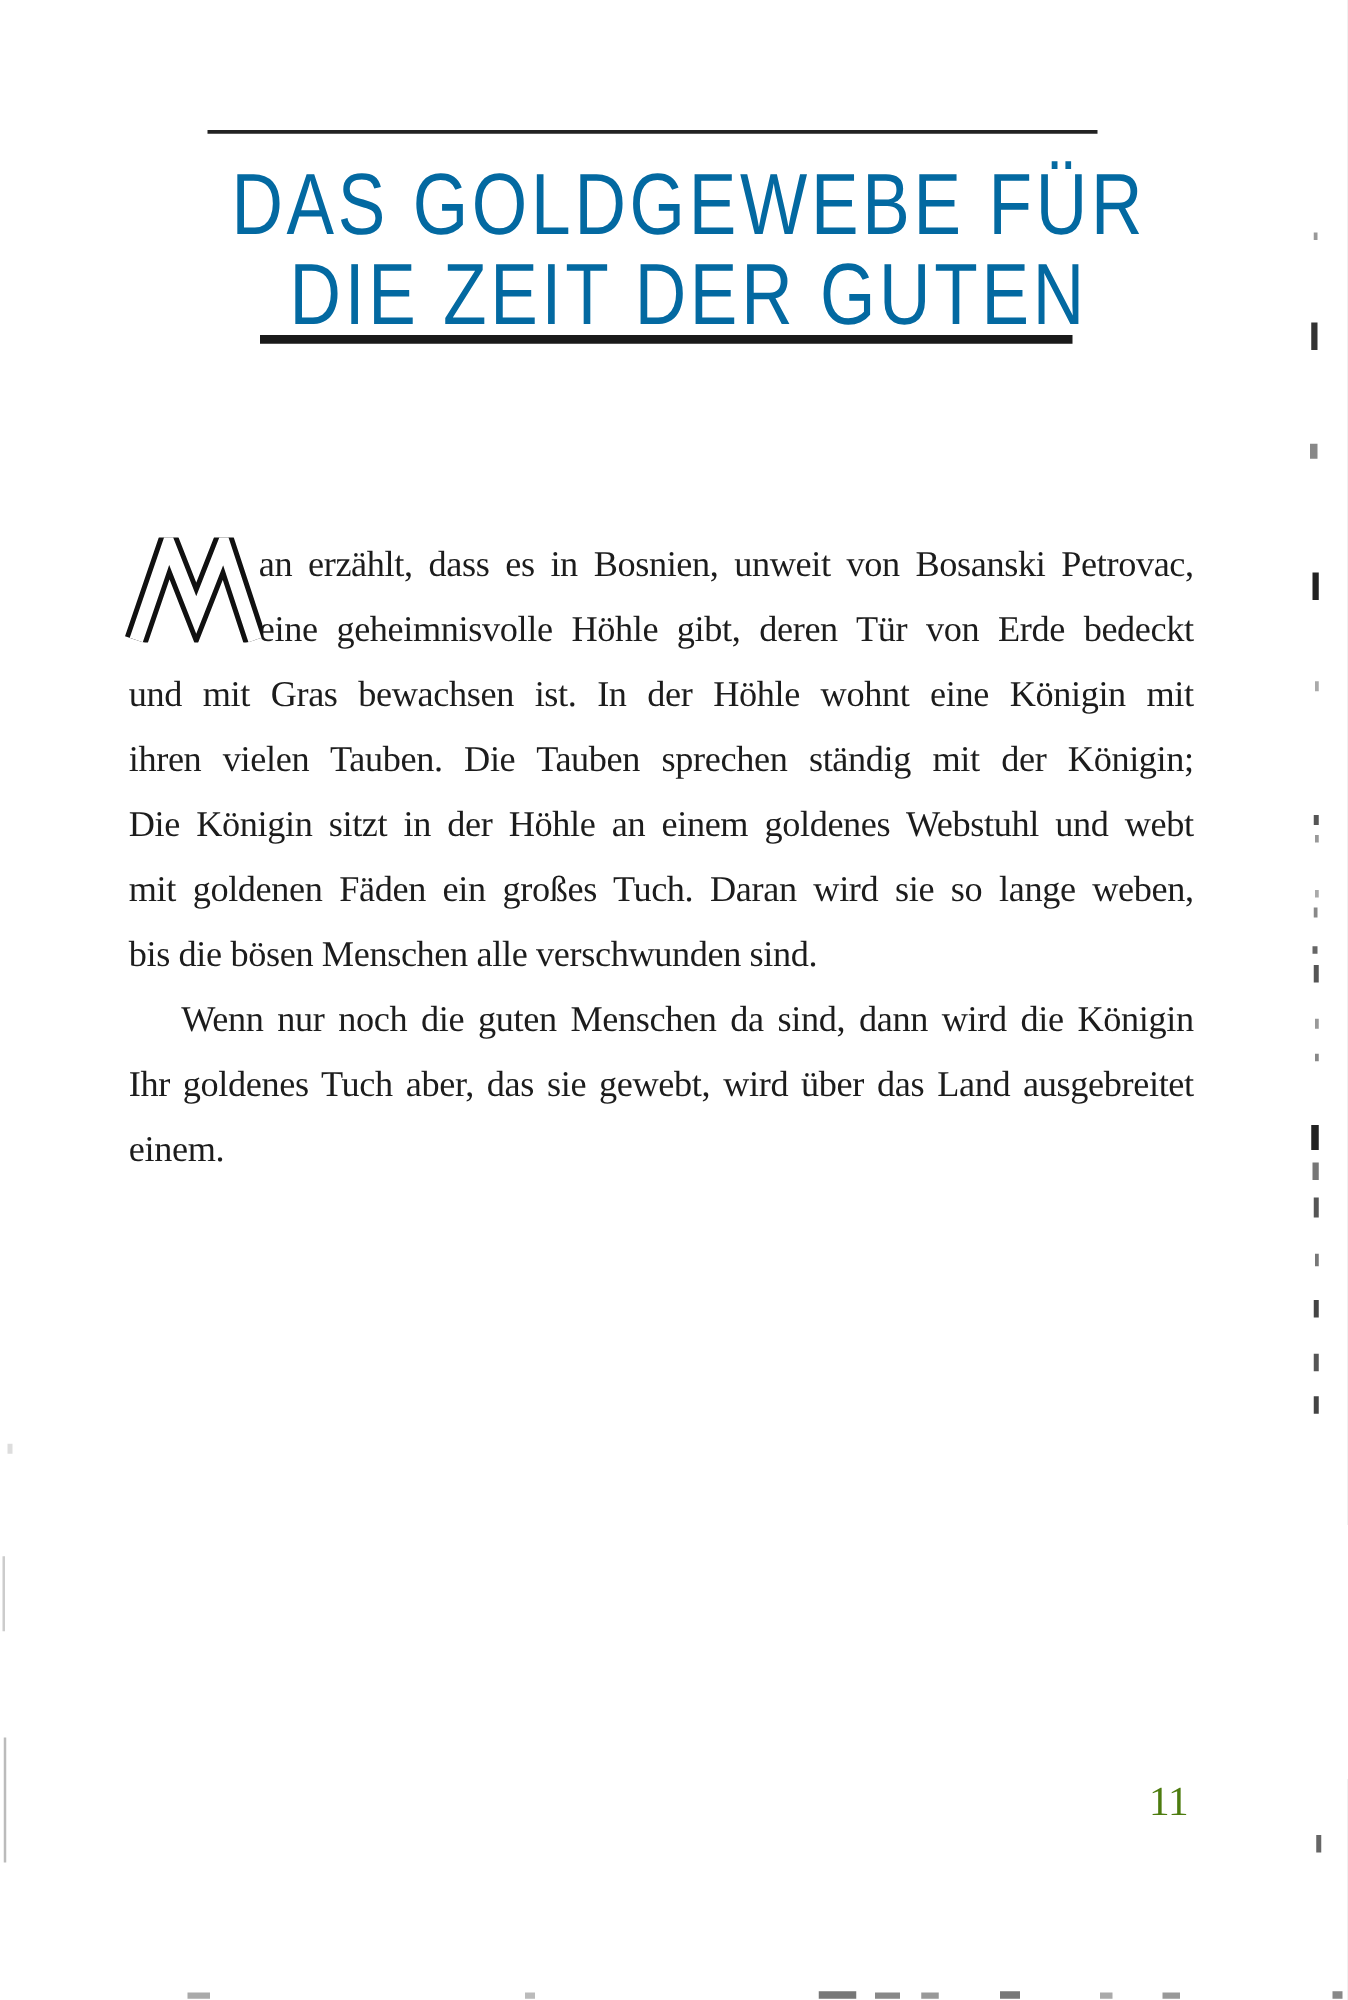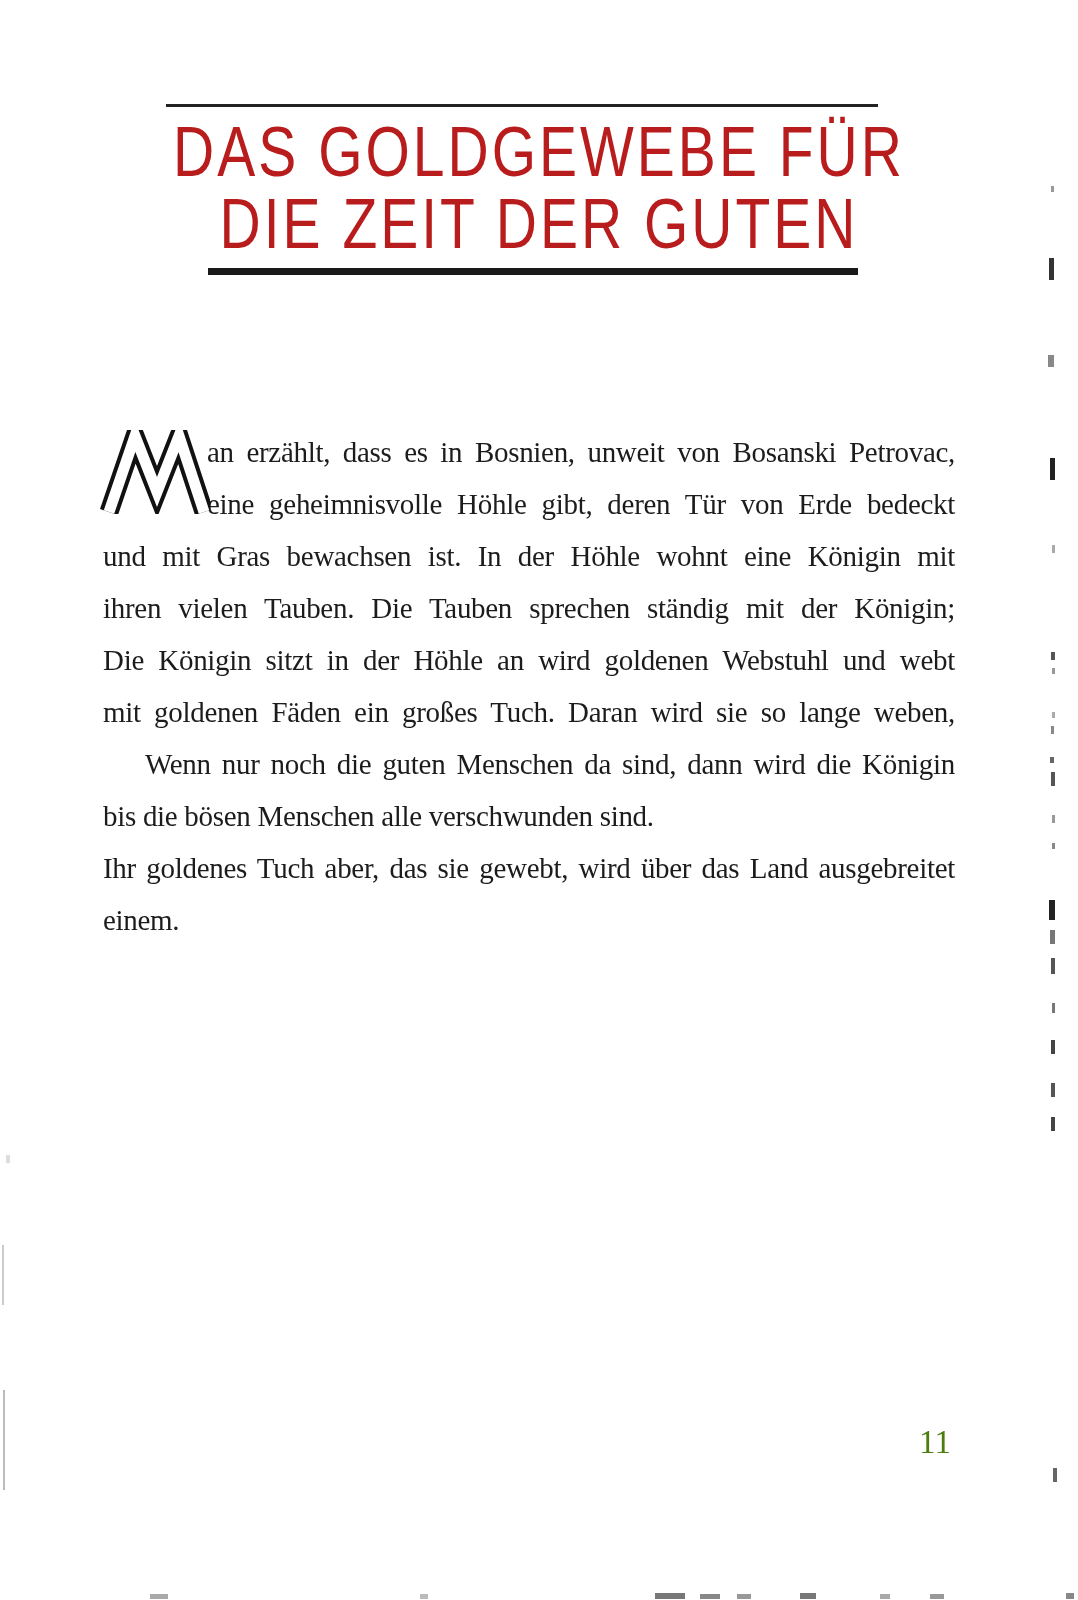--- a/index.html
+++ b/index.html
@@ -17,27 +17,27 @@
   .rule-top {
     position: absolute;
     left: 166px; top: 104px;
     width: 712px; height: 3px;
     background: #222;
   }
   .chapter-title {
     position: absolute;
     left: 60px; top: 108px;
     width: 958px;
-    margin: 0;
+    margin: 12px;
     text-align: center;
     font-family: "Liberation Sans", sans-serif;
     font-weight: 400;
     font-size: 57px;
     letter-spacing: 3px;
-    color: #b91c1c;
+    color: #0369a1;
   }
   .chapter-title .tl {
     display: block;
     line-height: 72px;
     transform: scaleY(1.22);
     transform-origin: center top;
     white-space: nowrap;
   }
   .rule-bottom {
     position: absolute;
@@ -102,24 +102,24 @@
     <svg class="dropcap" viewBox="0 0 110 84" aria-hidden="true">
       <polyline points="9,82 35,6 57,62 79,6 104,82" fill="none" stroke="#111" stroke-width="19" stroke-linejoin="miter" stroke-miterlimit="6"></polyline>
       <polyline points="9,82 35,6 57,62 79,6 104,82" fill="none" stroke="#ffffff" stroke-width="11" stroke-linejoin="miter" stroke-miterlimit="6"></polyline>
     </svg>
     <span class="sr-only">M</span>
 
     <div class="line cap-indent">an erzählt, dass es in Bosnien, unweit von Bosanski Petrovac,</div>
     <div class="line cap-indent">eine geheimnisvolle Höhle gibt, deren Tür von Erde bedeckt</div>
     <div class="line">und mit Gras bewachsen ist. In der Höhle wohnt eine Königin mit</div>
     <div class="line">ihren vielen Tauben. Die Tauben sprechen ständig mit der Königin;</div>
-    <div class="line">Die Königin sitzt in der Höhle an wird goldenen Webstuhl und webt</div>
+    <div class="line">Die Königin sitzt in der Höhle an einem goldenes Webstuhl und webt</div>
     <div class="line">mit goldenen Fäden ein großes Tuch. Daran wird sie so lange weben,</div>
+    <div class="line para-end">bis die bösen Menschen alle verschwunden sind.</div>
     <div class="line para-start">Wenn nur noch die guten Menschen da sind, dann wird die Königin</div>
-    <div class="line para-end">bis die bösen Menschen alle verschwunden sind.</div>
     <div class="line">Ihr goldenes Tuch aber, das sie gewebt, wird über das Land ausgebreitet</div>
     <div class="line para-end">einem.</div>
   </div>
 
   <div class="page-number">11</div>
 
   <div>
     <div class="artifact" style="left:1051px; top:186px;  width:3px; height:6px;  background:#999;"></div>
     <div class="artifact" style="left:1049px; top:258px;  width:5px; height:22px; background:#333;"></div>
     <div class="artifact" style="left:1048px; top:355px;  width:6px; height:12px; background:#888;"></div>

